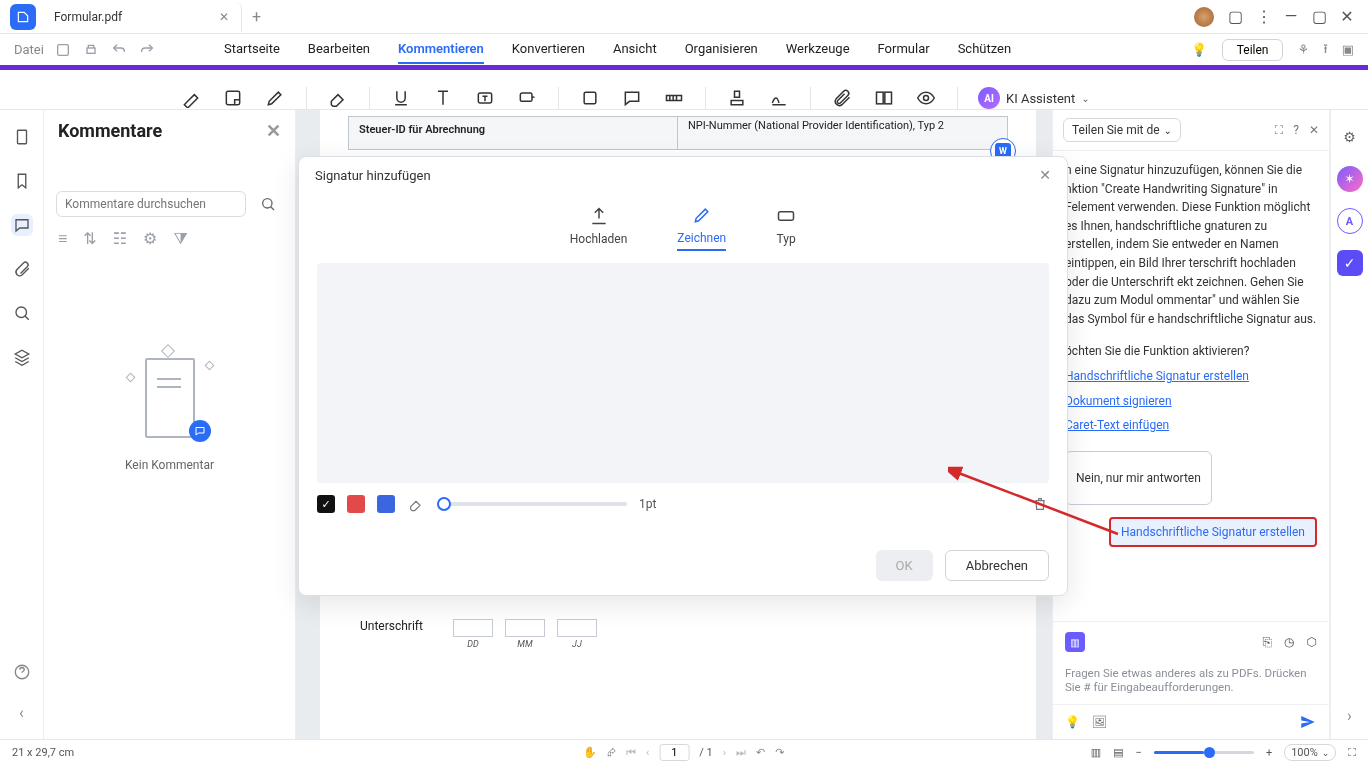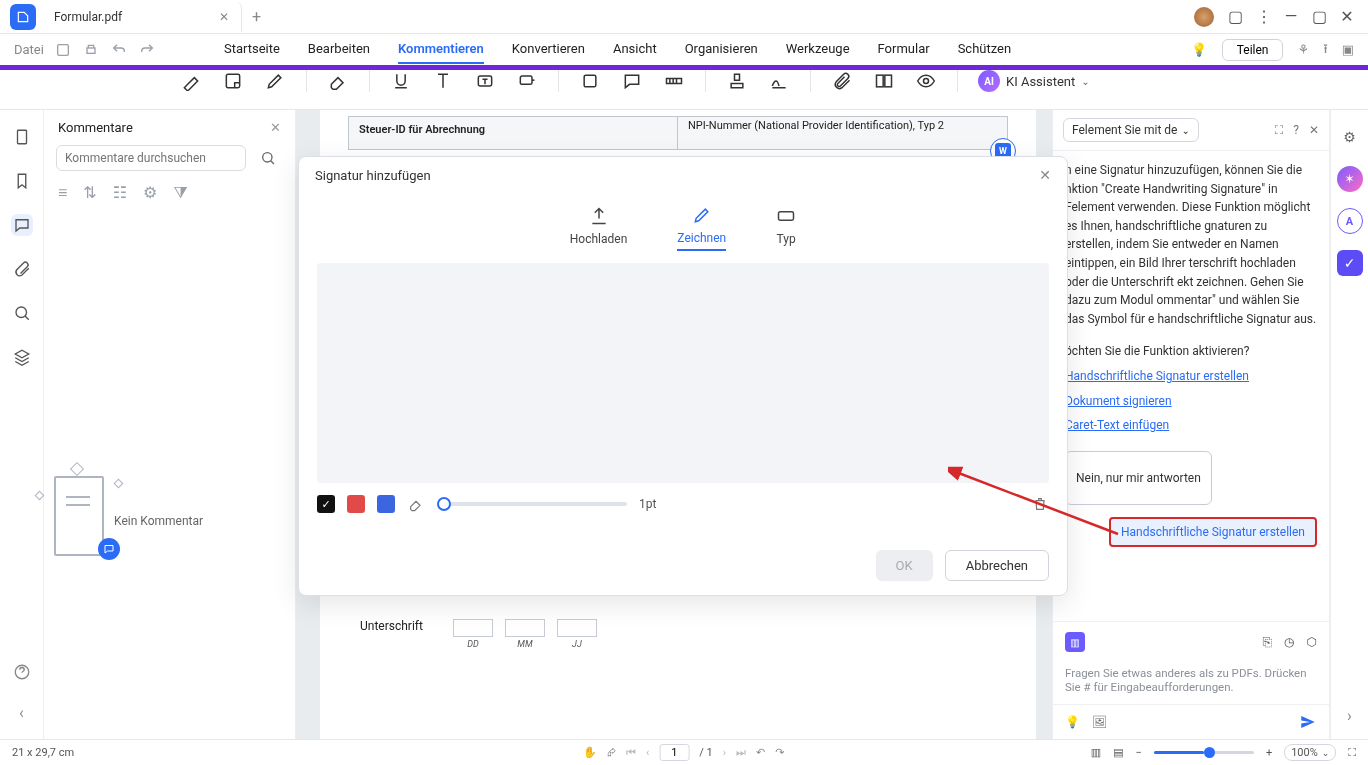--- a/index.html
+++ b/index.html
@@ -13,38 +13,38 @@
 .avatar { width: 20px; height: 20px; border-radius: 50%; background: radial-gradient(circle,#d8a06a,#a06030); }
 .wc { width: 14px; text-align: center; cursor: pointer; }
 .menubar { height: 36px; background: #fff; display: flex; align-items: center; padding: 0 14px; gap: 18px; font-size: 13px; border-bottom: 5px solid #6d28d9; }
 .menu-left { display: flex; align-items: center; gap: 10px; color: #888; }
 .menu-left .mi { width: 18px; height: 18px; display: inline-flex; align-items: center; justify-content: center; }
 .menu-center { display: flex; gap: 28px; margin-left: 50px; }
 .menu-item { color: #222; cursor: pointer; padding: 6px 0; }
 .menu-item.active { color: #2b6cf6; font-weight: 600; border-bottom: 2px solid #2b6cf6; }
 .menu-right { margin-left: auto; display: flex; align-items: center; gap: 14px; }
 .menu-share { border: 1px solid #d0d4da; border-radius: 6px; padding: 3px 14px; font-size: 12px; }
-.toolbar { height: 40px; background: #fff; display: flex; align-items: flex-start; gap: 20px; padding: 0 8px 0 180px; border-bottom: 1px solid #e5e7eb; color: #444; }
+.toolbar { height: 40px; background: #fff; display: flex; align-items: flex-end; gap: 20px; padding: 0 8px 0 180px; border-bottom: 1px solid #e5e7eb; color: #444; }
 .toolbar .ti { width: 22px; height: 22px; display: inline-flex; align-items: center; justify-content: center; }
 .toolbar .sep { width: 1px; height: 22px; background: #e2e4e8; }
 .ai-assist { display: flex; align-items: center; gap: 6px; font-size: 13px; color: #333; }
 .ai-badge { width: 22px; height: 22px; border-radius: 50%; background: linear-gradient(135deg,#7b5cff,#b66cff); color: #fff; font-size: 10px; display: flex; align-items: center; justify-content: center; font-weight: bold; }
 .body { position: absolute; top: 110px; bottom: 26px; left: 0; right: 0; display: flex; }
 .left-rail { width: 44px; background: #fff; border-right: 1px solid #eceef1; display: flex; flex-direction: column; align-items: center; gap: 22px; padding-top: 16px; color: #555; }
 .left-rail .li { width: 22px; height: 22px; display: flex; align-items: center; justify-content: center; cursor: pointer; }
 .left-rail .li.active { background: #e8effe; border-radius: 6px; }
 .left-rail .bottom { margin-top: auto; padding-bottom: 16px; display: flex; flex-direction: column; gap: 18px; align-items: center; }
 .comments-panel { width: 252px; background: #fff; border-right: 1px solid #eceef1; display: flex; flex-direction: column; }
-.cp-head { display: flex; align-items: center; padding: 10px 14px; font-size: 13px; font-weight: 400; color: #222; }
+.cp-head { display: flex; align-items: center; padding: 10px 14px; font-size: 18px; font-weight: 700; color: #222; }
 .cp-close { margin-left: auto; color: #999; cursor: pointer; }
-.cp-search-row { display: flex; gap: 7px; padding: 0 12px 8px; }
+.cp-search-row { display: flex; gap: 7px; padding: 0 12px 8px; margin-top: 40px; }
 .cp-search { flex: 1; border: 1px solid #d9dde2; border-radius: 6px; padding: 5px 8px; font-size: 12px; color: #888; background: #fff; }
 .cp-search-btn { width: 30px; display: flex; align-items: center; justify-content: center; color: #666; }
 .cp-filters { display: flex; gap: 16px; padding: 4px 14px 10px; color: #9aa0a9; }
-.cp-empty { flex: 1; display: flex; align-items: center; justify-content: flex-start; padding-top: 90px; color: #666; font-size: 12px; }
+.cp-empty { flex: 1; display: flex; flex-direction: column; align-items: center; justify-content: flex-start; padding-top: 90px; color: #666; font-size: 12px; }
 .cp-doc-icon { position: relative; width: 70px; height: 90px; margin-bottom: 20px; }
 .cp-doc-page { position: absolute; inset: 10px 10px 0 10px; border: 2px solid #aeb5c0; background: #fff; border-radius: 2px; }
 .cp-doc-page::before { content:""; position:absolute; top:18px; left:10px; width:24px; height:2px; background:#aeb5c0; box-shadow: 0 8px 0 #aeb5c0; }
 .cp-diamond { position: absolute; width: 10px; height: 10px; border: 1.5px solid #aeb5c0; transform: rotate(45deg); }
 .cp-bubble { position: absolute; right: -6px; bottom: -4px; width: 22px; height: 22px; border-radius: 50%; background: #2b6cf6; display: flex; align-items: center; justify-content: center; color: #fff; }
 .doc-area { flex: 1; background: #e9ecef; position: relative; overflow: hidden; }
 .doc-page { position: absolute; left: 24px; right: 16px; top: 0; bottom: 0; background: #fff; }
 .form-row { position: absolute; left: 28px; right: 28px; border: 1px solid #bfc6d0; background: #f5f6f8; display: flex; font-size: 11px; color: #222; }
 .form-cell-l { width: 50%; padding: 6px 10px; border-right: 1px solid #bfc6d0; font-weight: 600; }
 .form-cell-r { width: 50%; padding: 2px 10px; font-weight: 400; }
@@ -384,21 +384,21 @@
               <div class="sig-date-lbl">JJ</div>
             </div>
         </div>
       </div>
     </div>
   </div>
 
   <div class="ai-panel">
     <div class="ai-head">
       <div class="ai-select">
-        <span>Felement Sie mit de</span>
+        <span>Teilen Sie mit de</span>
         <span style="font-size:10px">⌄</span>
       </div>
       <div class="ai-head-right">
         <span>⛶</span>
         <span>?</span>
         <span>✕</span>
       </div>
     </div>
     <div class="ai-body">
       <div>n eine Signatur hinzuzufügen, können Sie die nktion "Create Handwriting Signature" in Felement verwenden. Diese Funktion möglicht es Ihnen, handschriftliche gnaturen zu erstellen, indem Sie entweder en Namen eintippen, ein Bild Ihrer terschrift hochladen oder die Unterschrift ekt zeichnen. Gehen Sie dazu zum Modul ommentar" und wählen Sie das Symbol für e handschriftliche Signatur aus.</div>

